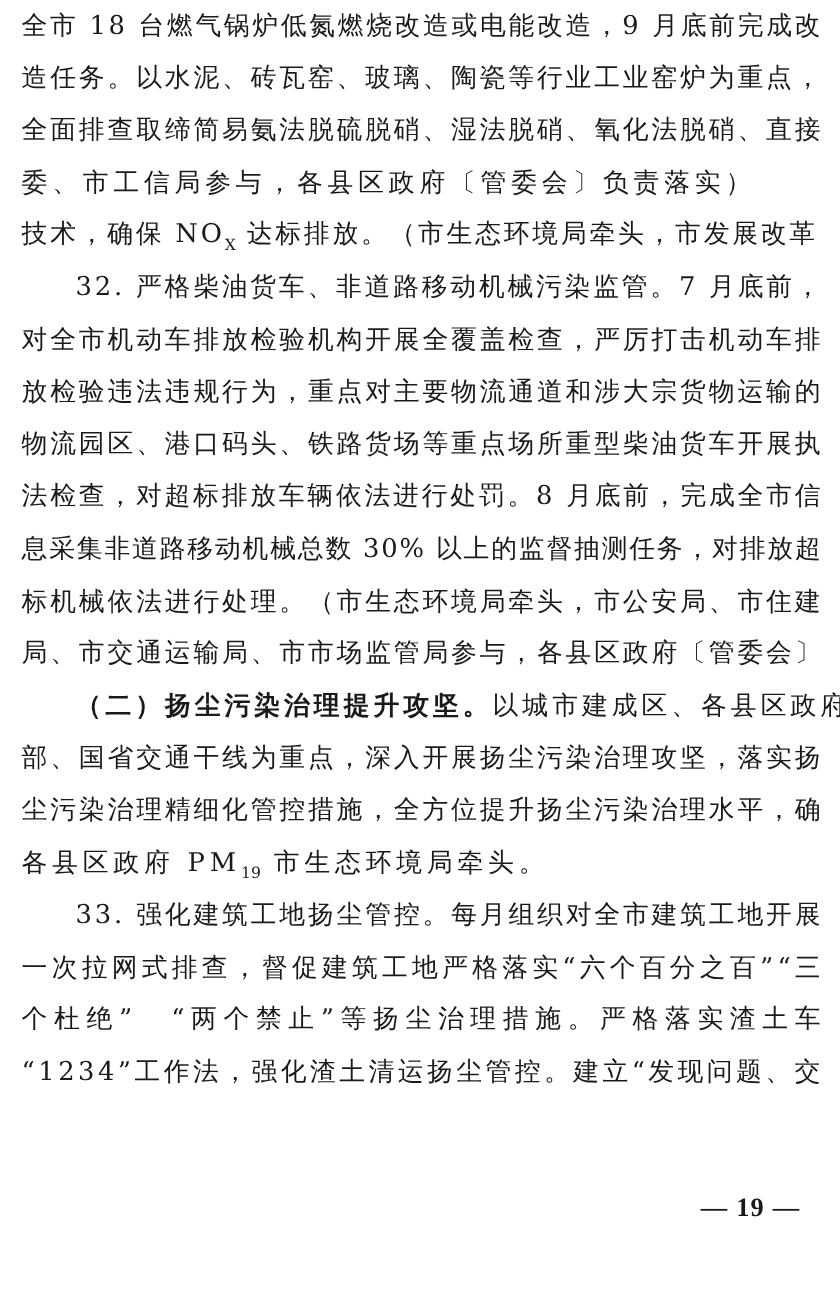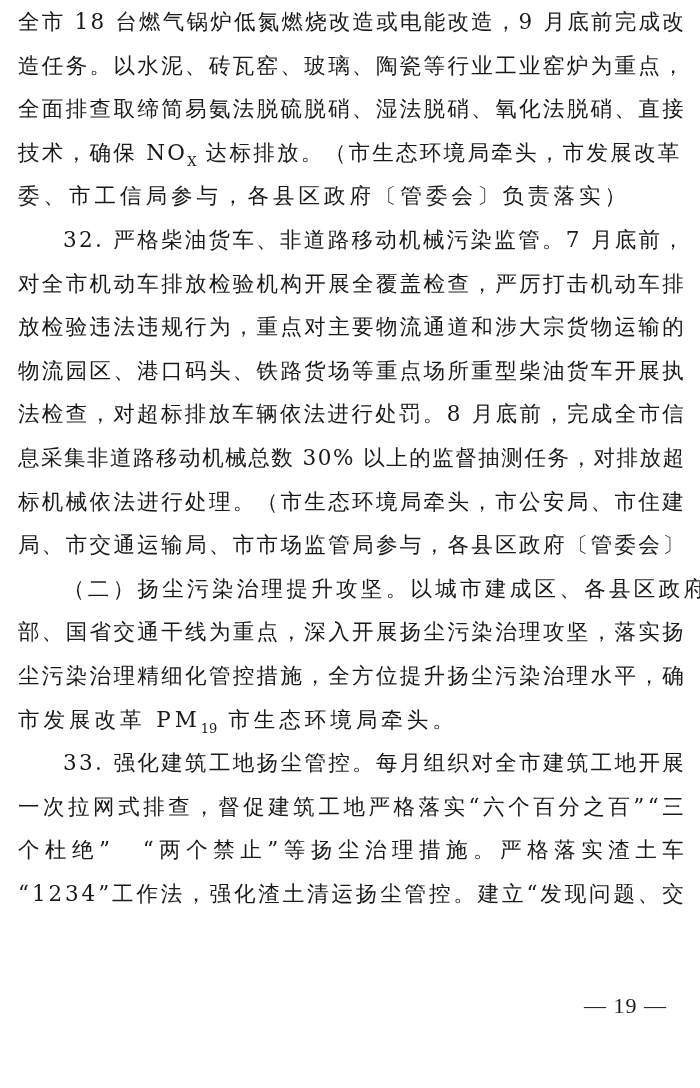--- a/index.html
+++ b/index.html
@@ -40,30 +40,31 @@
     .line span.seg {
       display: inline-block;
     }
     .sub {
       font-size: 13px;
       position: relative;
       top: 6px;
       letter-spacing: 0;
     }
     .bold {
-      font-weight: normal;
+      font-weight: bold;
     }
     .page-number {
       position: absolute;
       left: 584px;
       top: 993px;
       font-family: "Liberation Serif", "DejaVu Serif", serif;
       font-size: 22px;
       color: #1a1a1a;
       letter-spacing: 1px;
+      font-weight: bold;
     }
   </style>
 </head>
 <body>
 
 <div class="page">
 
   <div class="line">
       <span>全</span>
       <span>市</span>
@@ -150,24 +151,24 @@
       <span>、</span>
       <span>氧</span>
       <span>化</span>
       <span>法</span>
       <span>脱</span>
       <span>硝</span>
       <span>、</span>
       <span>直</span>
       <span>接</span>
     </div>
+  <div class="line last">委、市工信局参与，各县区政府〔管委会〕负责落实）</div>
   <div class="line">
     <span class="seg" style="letter-spacing: 2.3px;"><span>技术，确保 NO</span><span class="sub" style="letter-spacing: 0px;">X</span><span> 达标排放。（市生态环境局牵头，市发展改革</span></span>
   </div>
-  <div class="line last">委、市工信局参与，各县区政府〔管委会〕负责落实）</div>
 
   <div class="line indent">
       <span>3</span>
       <span>2</span>
       <span>.</span>
       <span>&nbsp;</span>
       <span>严</span>
       <span>格</span>
       <span>柴</span>
       <span>油</span>
@@ -465,21 +466,21 @@
       <span>污</span>
       <span>染</span>
       <span>治</span>
       <span>理</span>
       <span>水</span>
       <span>平</span>
       <span>，</span>
       <span>确</span>
     </div>
   <div class="line last">
-    <span class="seg"><span>市发展改革 PM</span><span class="sub">19</span><span> 市生态环境局牵头。</span></span>
+    <span class="seg"><span>各县区政府 PM</span><span class="sub">19</span><span> 市生态环境局牵头。</span></span>
   </div>
 
   <div class="line indent">
       <span>3</span>
       <span>3</span>
       <span>.</span>
       <span>&nbsp;</span>
       <span>强</span>
       <span>化</span>
       <span>建</span>

